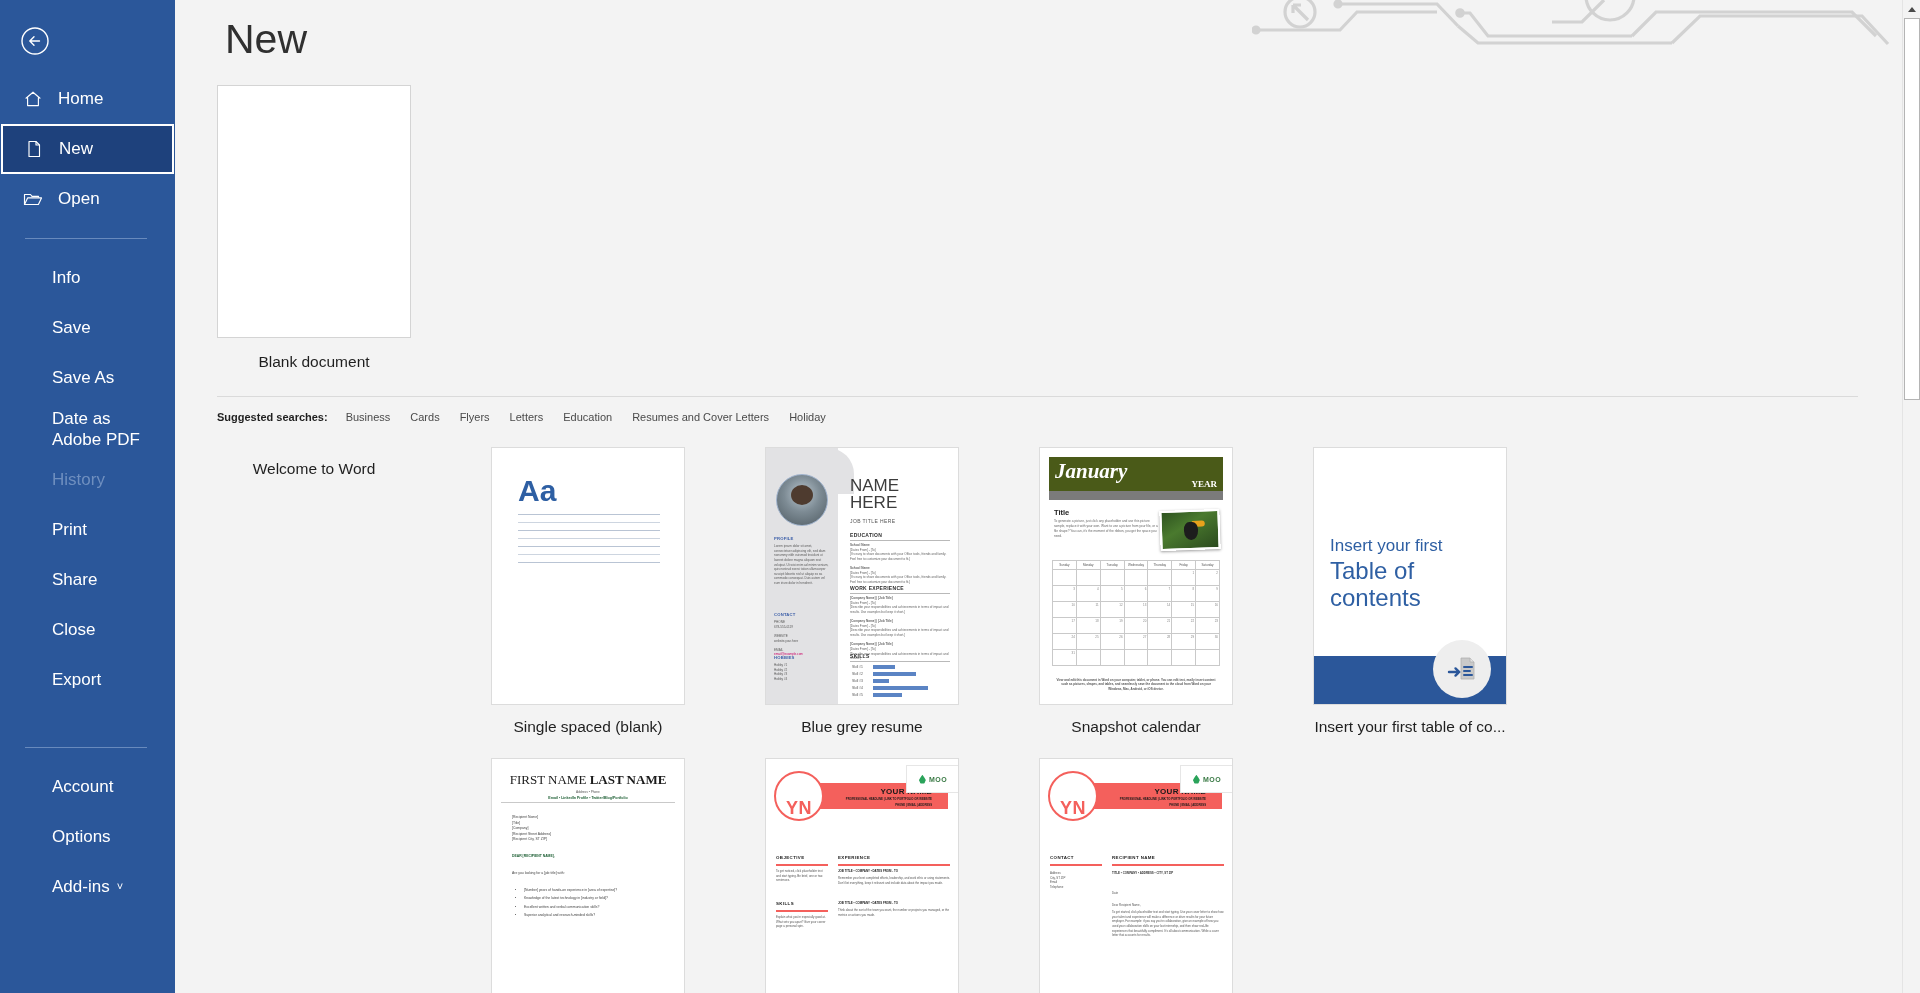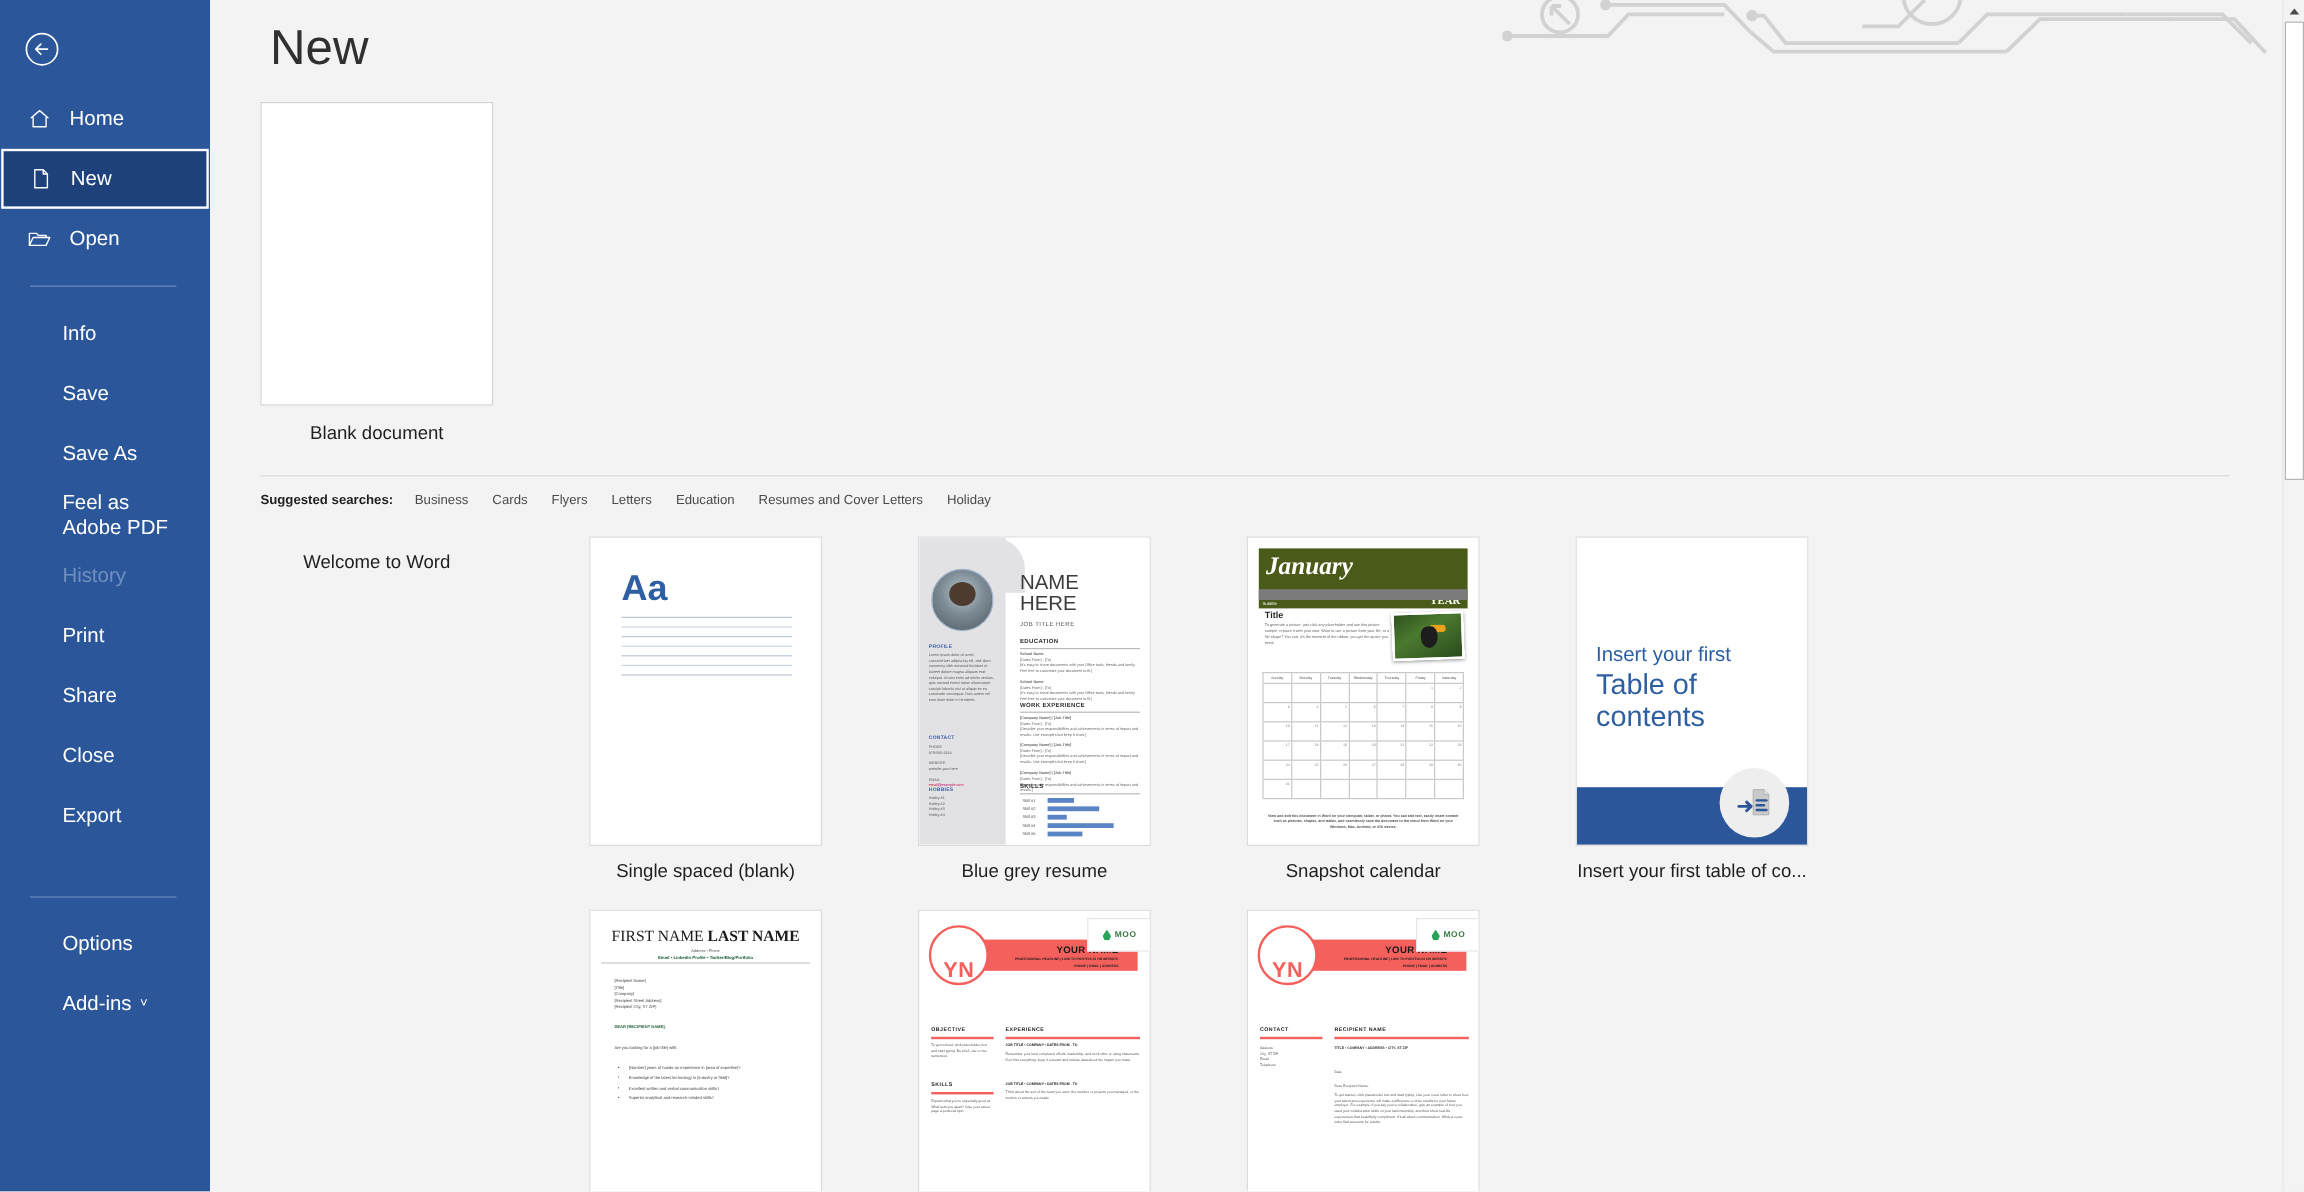--- a/index.html
+++ b/index.html
@@ -195,21 +195,21 @@
   .bgr-body { position:absolute; font-size:3.1px; color:#5b5b5b; line-height:1.5; width:56px;}
   .bgr-name { position:absolute; left:84px; top:30px; font-size:17px; color:#3c3c3c; line-height:0.98; font-weight:300;}
   .bgr-job { position:absolute; left:84px; top:70px; font-size:5px; color:#555; letter-spacing:0.4px;}
   .bgr-rsec { position:absolute; left:84px; font-size:5px; color:#2d2d2d; font-weight:700; letter-spacing:0.3px;}
   .bgr-rline { position:absolute; left:84px; width:100px; height:0.6px; background:#b9b9b9;}
   .bgr-rtext { position:absolute; left:84px; width:100px; font-size:3.1px; color:#666; line-height:1.5;}
   .bgr-bar { position:absolute; height:4px; background:#5b84c4; }
   .bgr-bl { position:absolute; left:86px; font-size:3.4px; color:#555;}
 
   
-  .cal-head { position:absolute; left:9px; top:9px; right:9px; height:50px; background:#4a5a18; }
+  .cal-head { position:absolute; left:9px; top:9px; right:9px; height:34px; background:#4a5a18; }
   .cal-month { position:absolute; left:6px; top:2px; font-family:"Liberation Serif", serif; font-weight:700; font-size:21px; color:#fff; font-style:italic;}
   .cal-year { position:absolute; right:6px; bottom:2px; font-family:"Liberation Serif", serif; font-weight:700; font-size:9px; color:#fff;}
   .cal-sub { position:absolute; left:9px; top:43px; right:9px; height:9px; background:#7b7b7b;}
   .cal-sub span{ font-size:3.6px; color:#fff; margin-left:3px; line-height:9px; display:inline-block;}
   .cal-title { position:absolute; left:14px; top:60px; font-weight:700; font-size:7.5px; color:#222; }
   .cal-text { position:absolute; left:14px; top:71px; width:105px; font-size:3.2px; color:#666; line-height:1.6;}
   .cal-photo {
     position:absolute; right:12px; top:62px; width:60px; height:40px;
     background: linear-gradient(150deg,#2e5320 0%, #4a7a2e 40%, #2b4a1e 100%);
     border:2px solid #fff; box-shadow:0 1px 3px rgba(0,0,0,.4); transform: rotate(-2deg);
@@ -316,40 +316,43 @@
     <div class="nav-text">
         <span>Info</span>
       </div>
     <div class="nav-text">
         <span>Save</span>
       </div>
     <div class="nav-text">
         <span>Save As</span>
       </div>
     <div class="nav-text two-line">
-        <span style="display:block;width:95px">Feel as Adobe PDF</span>
+        <span style="display:block;width:95px">Date as Adobe PDF</span>
       </div>
     <div class="nav-text disabled">
         <span>History</span>
       </div>
     <div class="nav-text">
         <span>Print</span>
       </div>
     <div class="nav-text">
         <span>Share</span>
       </div>
     <div class="nav-text">
         <span>Close</span>
       </div>
     <div class="nav-text">
         <span>Export</span>
       </div>
 
     <div class="divider" style="margin-top:42px"></div>
 
+    <div class="nav-text">
+        <span>Account</span>
+      </div>
     <div class="nav-text">
         <span>Options</span>
       </div>
     <div class="nav-text">
       <span>Add-ins</span>
       <span class="caret">˅</span>
     </div>
   </nav>
 
   <section class="main">

